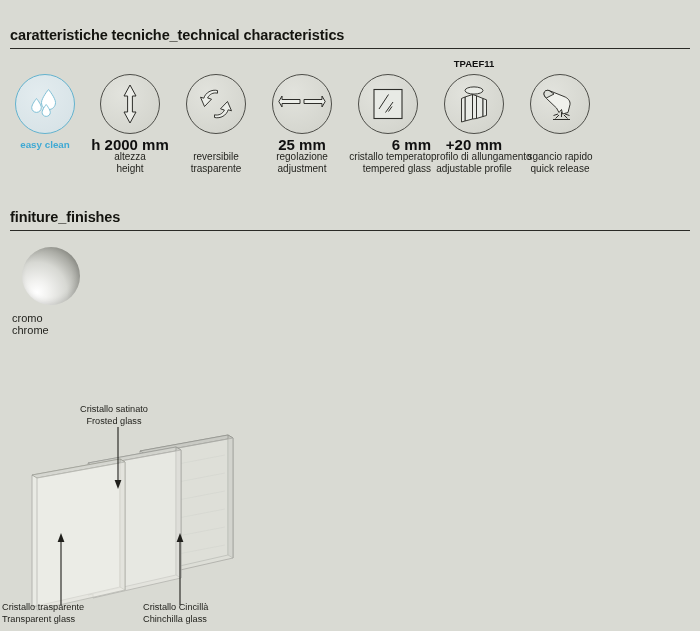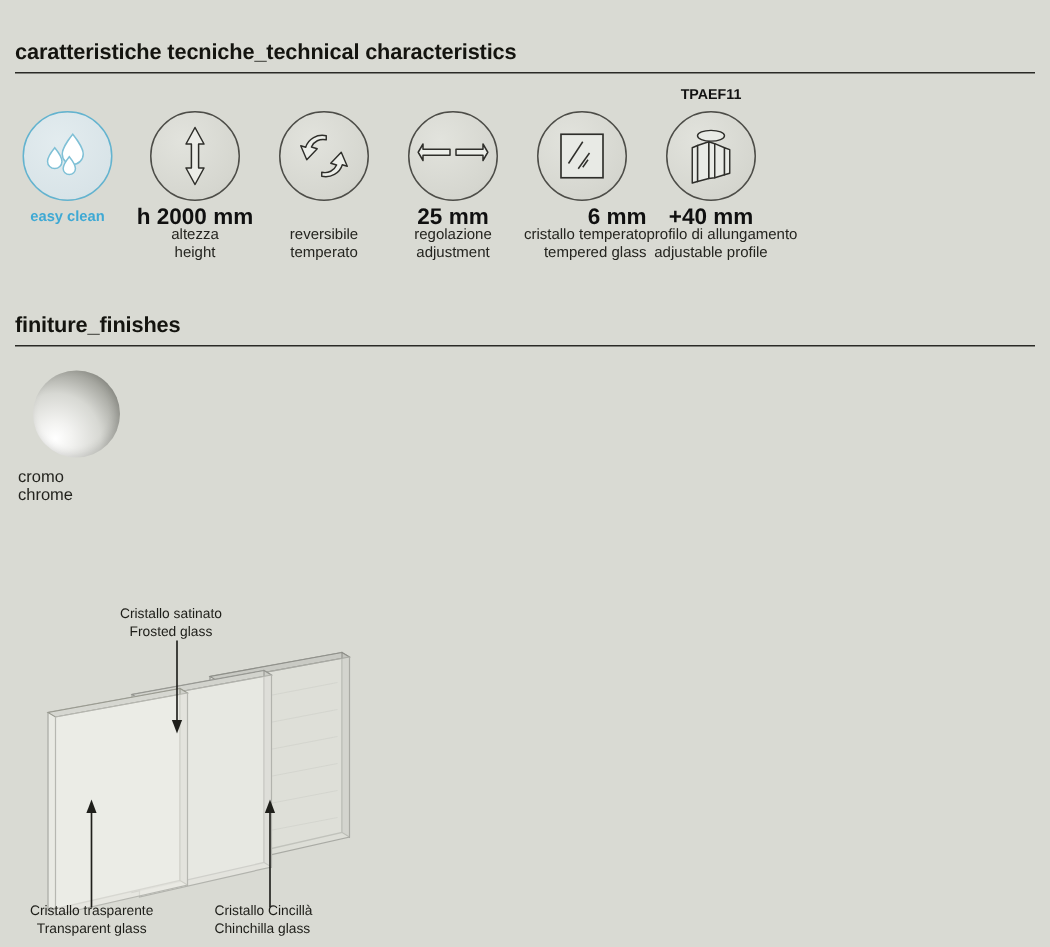--- a/index.html
+++ b/index.html
@@ -146,21 +146,21 @@
   .glass-svg { display: block; }
 
   .callout {
     position: absolute;
     font-size: 9.2px;
     line-height: 11.8px;
     color: #1d1d18;
     white-space: nowrap;
   }
   #callout-frosted { left: 80px; top: 15px; text-align: center; }
-  #callout-transparent { left: 20px; top: 213px; text-align: center; }
+  #callout-transparent { left: 2px; top: 213px; text-align: left; }
   #callout-chinchilla { left: 143px; top: 213px; text-align: left; }
 
   .bottom-rule {
     position: absolute;
     left: 10px;
     top: 623px;
     width: 680px;
     height: 0;
     border-top: 1.4px solid #2a2a26;
   }
@@ -216,21 +216,21 @@
           <svg width="44" height="44" viewBox="0 0 44 44" aria-hidden="true">
             <g fill="#eceee9" stroke="#2e2e2a" stroke-width="0.95" stroke-linejoin="round">
               <path d="M23.5 8.5 C17.5 7.2 11.5 10.5 9.8 16.2 L6.5 15.2 L10.5 24.5 L17.5 17.2 L13.6 16.0 C15.2 12.3 19.2 10.2 23.5 11.2 Z"></path>
               <path d="M20.5 35.5 C26.5 36.8 32.5 33.5 34.2 27.8 L37.5 28.8 L33.5 19.5 L26.5 26.8 L30.4 28.0 C28.8 31.7 24.8 33.8 20.5 32.8 Z"></path>
             </g>
           </svg>
         </div>
       </div>
       <div class="tech-value"></div>
       <div class="tech-label">reversibile</div>
-      <div class="tech-label">temperato</div>
+      <div class="tech-label">trasparente</div>
     </div>
 
     <div class="tech-item" style="left:259px;">
       <div class="tech-code"></div>
       <div class="circle-wrap">
         <div class="icon-circle">
           <svg width="48" height="24" viewBox="0 0 48 24" aria-hidden="true">
             <g fill="#eceee9" stroke="#2e2e2a" stroke-width="1" stroke-linejoin="round">
               <path d="M22 7.5 L4 7.5 L4 4 L0.8 9.5 L4 15 L4 11.5 L22 11.5 Z"></path>
               <path d="M26 7.5 L44 7.5 L44 4 L47.2 9.5 L44 15 L44 11.5 L26 11.5 Z"></path>
@@ -270,25 +270,47 @@
               <path d="M14 16 L21.5 13.5 L21.5 38 L14 40 Z"></path>
               <path d="M21.5 13.5 L25.5 14.8 L25.5 37.5 L21.5 38 Z"></path>
               <path d="M25.5 14.8 L32 17.5 L32 35.5 L25.5 37.5 Z"></path>
               <path d="M10.5 17.5 L14 16 L14 40 L10.5 41 Z"></path>
               <path d="M32 17.5 L35.5 18.8 L35.5 34.5 L32 35.5 Z"></path>
             </g>
             <path d="M21.5 13.5 L21.5 38" stroke="#2e2e2a" stroke-width="0.8" fill="none"></path>
           </svg>
         </div>
       </div>
-      <div class="tech-value">+40 mm</div>
+      <div class="tech-value">+20 mm</div>
       <div class="tech-label wide">profilo di allungamento</div>
       <div class="tech-label wide">adjustable profile</div>
     </div>
 
+    <div class="tech-item" style="left:517px;">
+      <div class="tech-code"></div>
+      <div class="circle-wrap">
+        <div class="icon-circle">
+          <svg width="46" height="46" viewBox="0 0 46 46" aria-hidden="true">
+            <g fill="#f0f1ec" stroke="#2e2e2a" stroke-width="0.95" stroke-linejoin="round">
+              <path d="M7 12.5 C7 10 9.5 8.8 12 9.5 L27 15.5 C31 17 33.5 20 33 23.5 L31 31.5 L25.5 33 L24.5 28.5 L22 31.5 L19.5 27 L9.5 17.5 C7.8 16 7 14.5 7 12.5 Z"></path>
+              <path d="M12 9.5 C9.5 8.8 7 10 7 12.5 C7 14.2 7.8 15.6 9.3 17 L17 13 Z" fill="#dddfd9"></path>
+            </g>
+            <path d="M24.5 31 L24.5 36" stroke="#2e2e2a" stroke-width="1" fill="none"></path>
+            <path d="M18.5 37.5 L22 34" stroke="#2e2e2a" stroke-width="1" fill="none"></path>
+            <path d="M30.5 37.5 L27 34" stroke="#2e2e2a" stroke-width="1" fill="none"></path>
+            <path d="M16.5 34.5 L21 33" stroke="#2e2e2a" stroke-width="1" fill="none"></path>
+            <path d="M32.5 34.5 L28 33" stroke="#2e2e2a" stroke-width="1" fill="none"></path>
+            <path d="M16 38.5 L33 38.5" stroke="#2e2e2a" stroke-width="1" fill="none"></path>
+          </svg>
+        </div>
+      </div>
+      <div class="tech-value"></div>
+      <div class="tech-label">sgancio rapido</div>
+      <div class="tech-label">quick release</div>
+    </div>
   </div>
 
   <div class="section-head" id="fin-head">
     <div class="section-title">finiture_finishes</div>
     <div class="section-rule"></div>
   </div>
 
   <div class="finish-row">
     <div>
       <div class="chrome-ball"></div>

